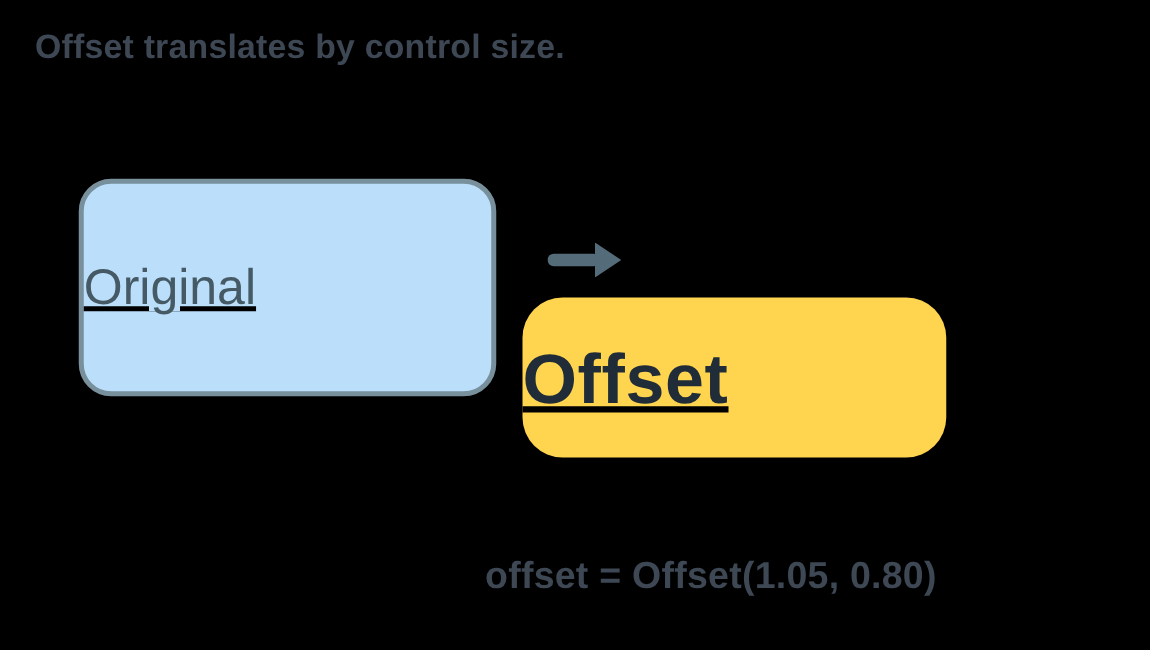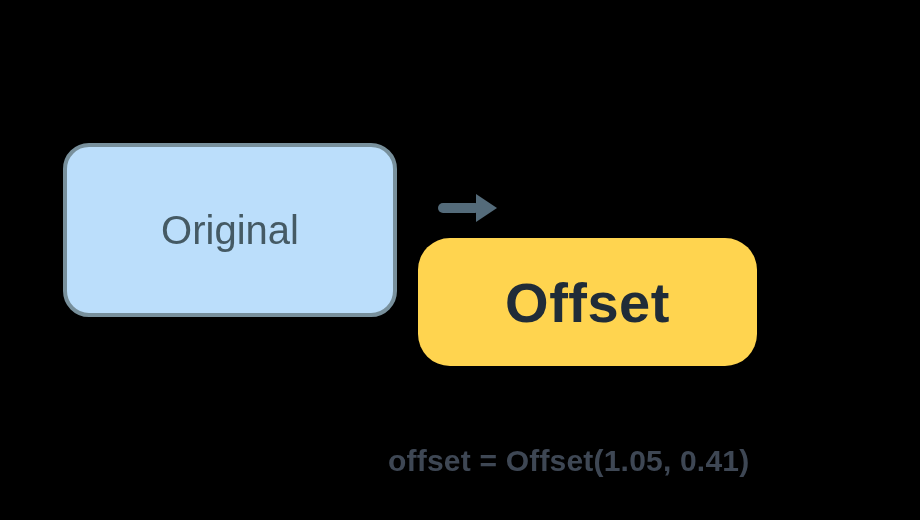--- a/index.html
+++ b/index.html
@@ -23,21 +23,22 @@
     font-size: 27px;
     font-weight: 600;
     letter-spacing: 0.2px;
     color: var(--title-text, #3E4754);
   }
   .box {
     position: absolute;
     box-sizing: border-box;
     display: flex;
     align-items: center;
-    justify-content: center;
+    justify-content: flex-start;
+    text-decoration: underline;
   }
   .box.original {
     left: 63px;
     top: 143px;
     width: 334px;
     height: 174px;
     background: var(--original-fill, #BBDEFB);
     border: 4px solid var(--original-border, #78909C);
     border-radius: 26px;
   }
@@ -82,31 +83,32 @@
     letter-spacing: 0.2px;
     color: var(--caption-text, #3E4754);
     white-space: nowrap;
   }
 </style>
 </head>
 <body>
 
 <div class="canvas">
 
+  <h1 class="title">Offset translates by control size.</h1>
 
   <div class="box original">
     <span class="label">Original</span>
   </div>
 
   <div class="arrow">
     <svg viewBox="0 0 59 28" xmlns="http://www.w3.org/2000/svg" aria-hidden="true">
       <rect x="0" y="9" width="42" height="10" rx="5" fill="currentColor"></rect>
       <path d="M38 0 L59 14 L38 28 Z" fill="currentColor"></path>
     </svg>
   </div>
 
   <div class="box offset">
     <span class="label">Offset</span>
   </div>
 
-  <div class="caption">offset = Offset(1.05, 0.41)</div>
+  <div class="caption">offset = Offset(1.05, 0.80)</div>
 
 </div>
 
 </body></html>

